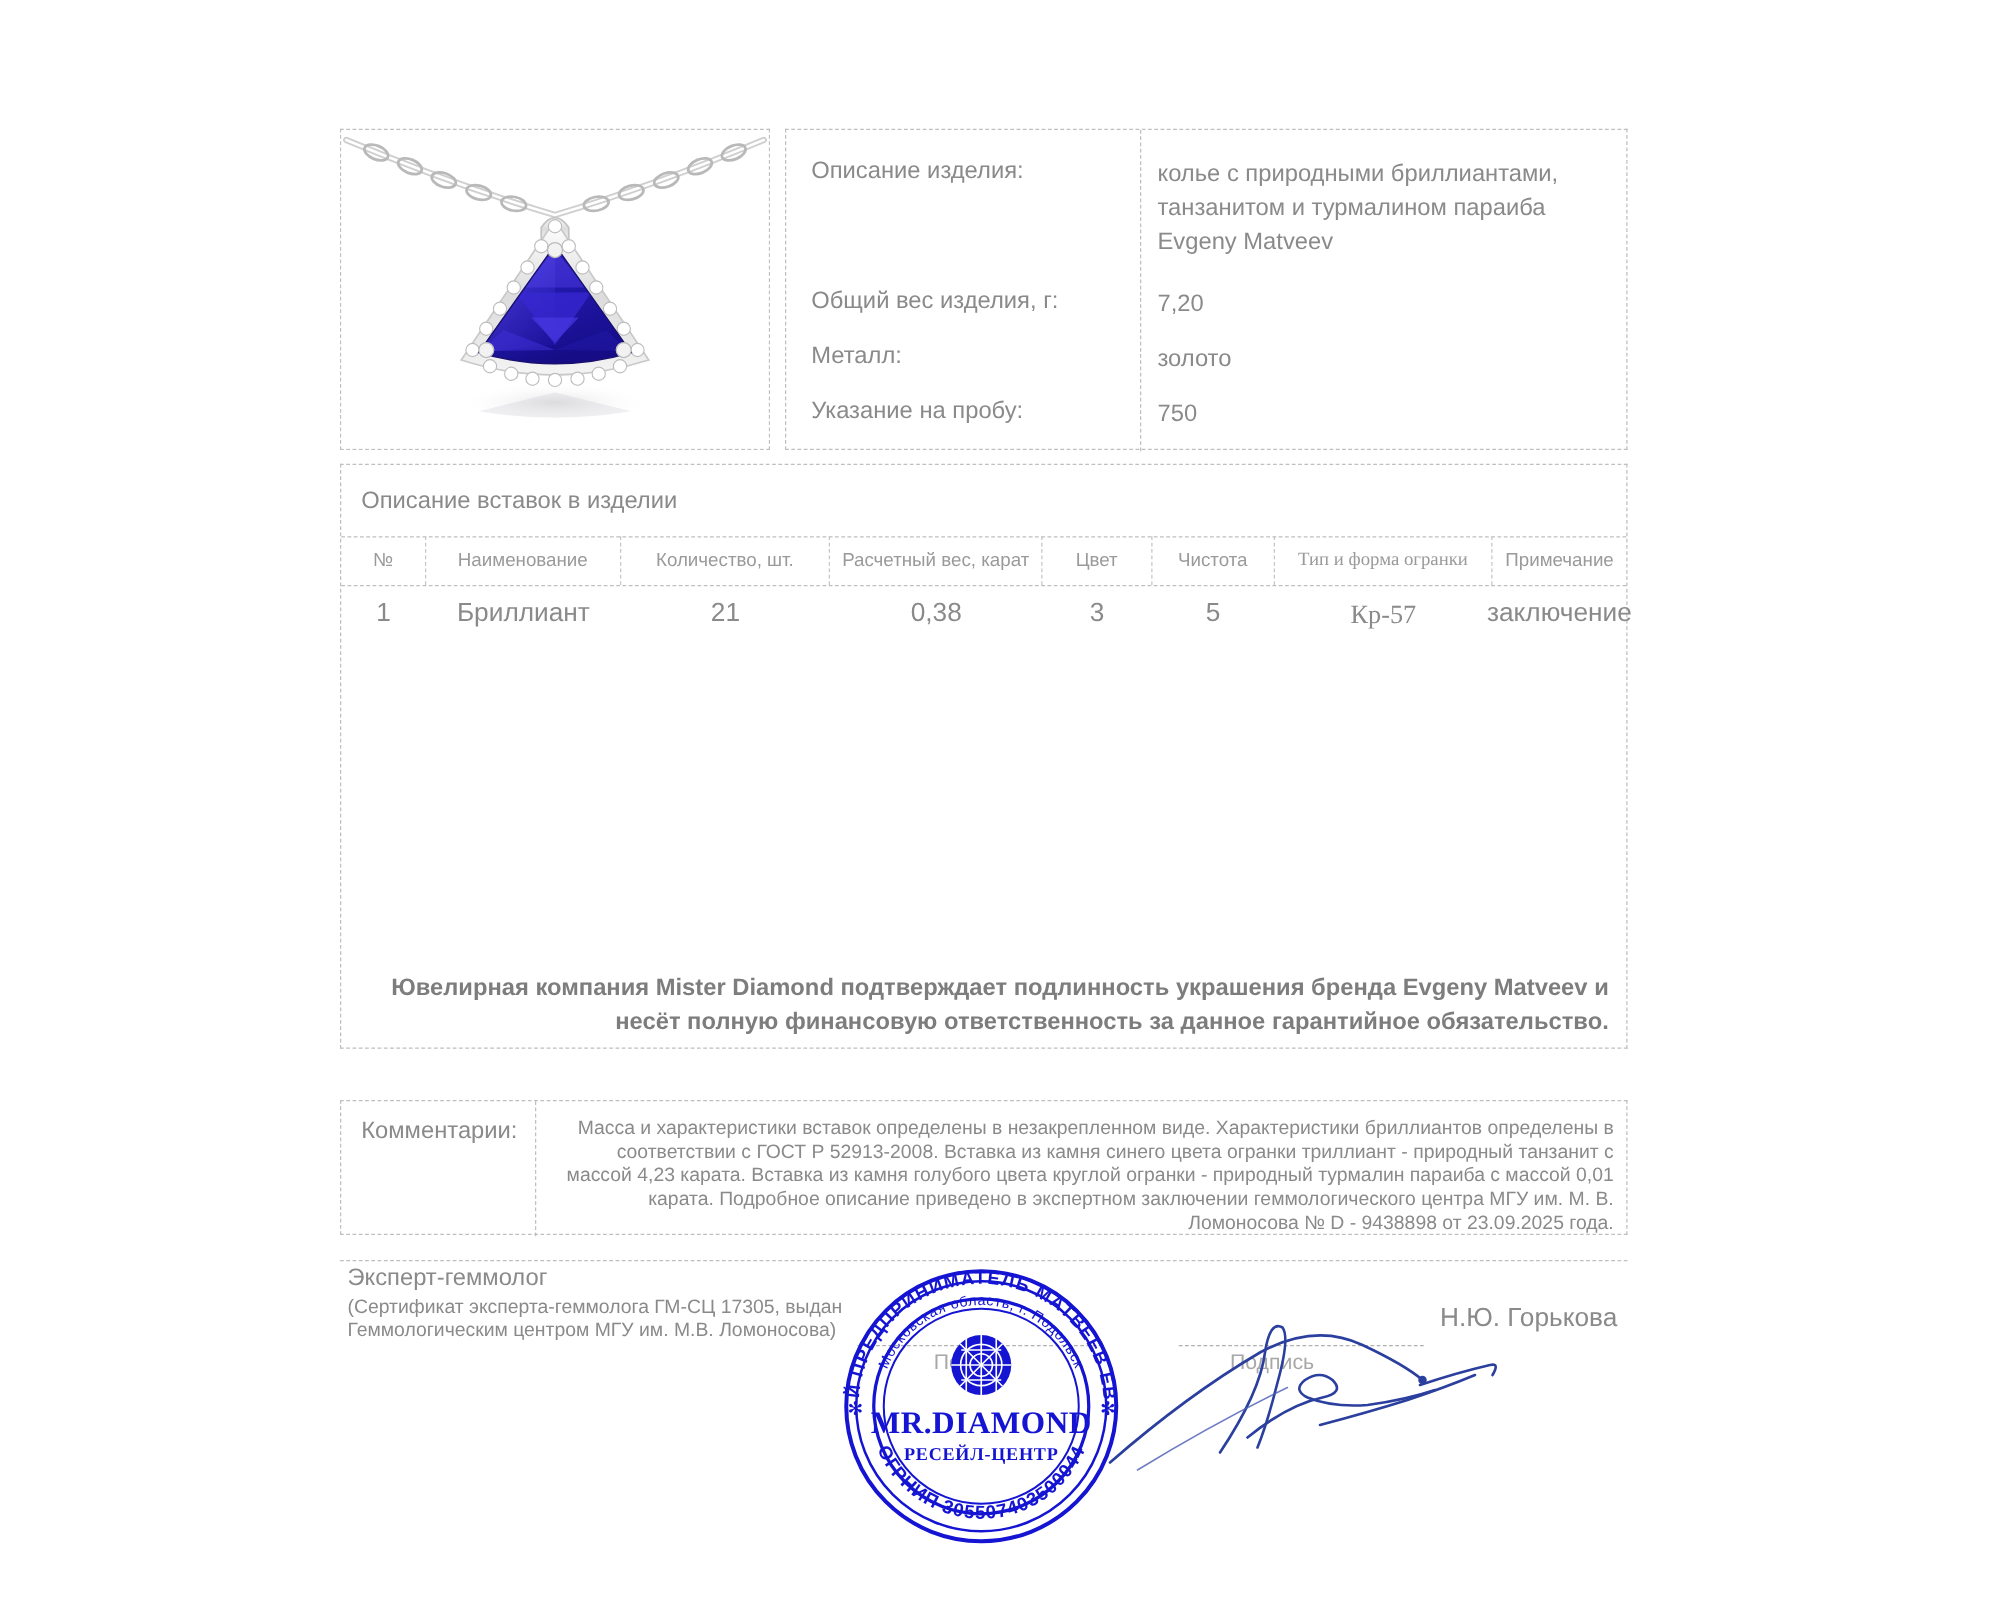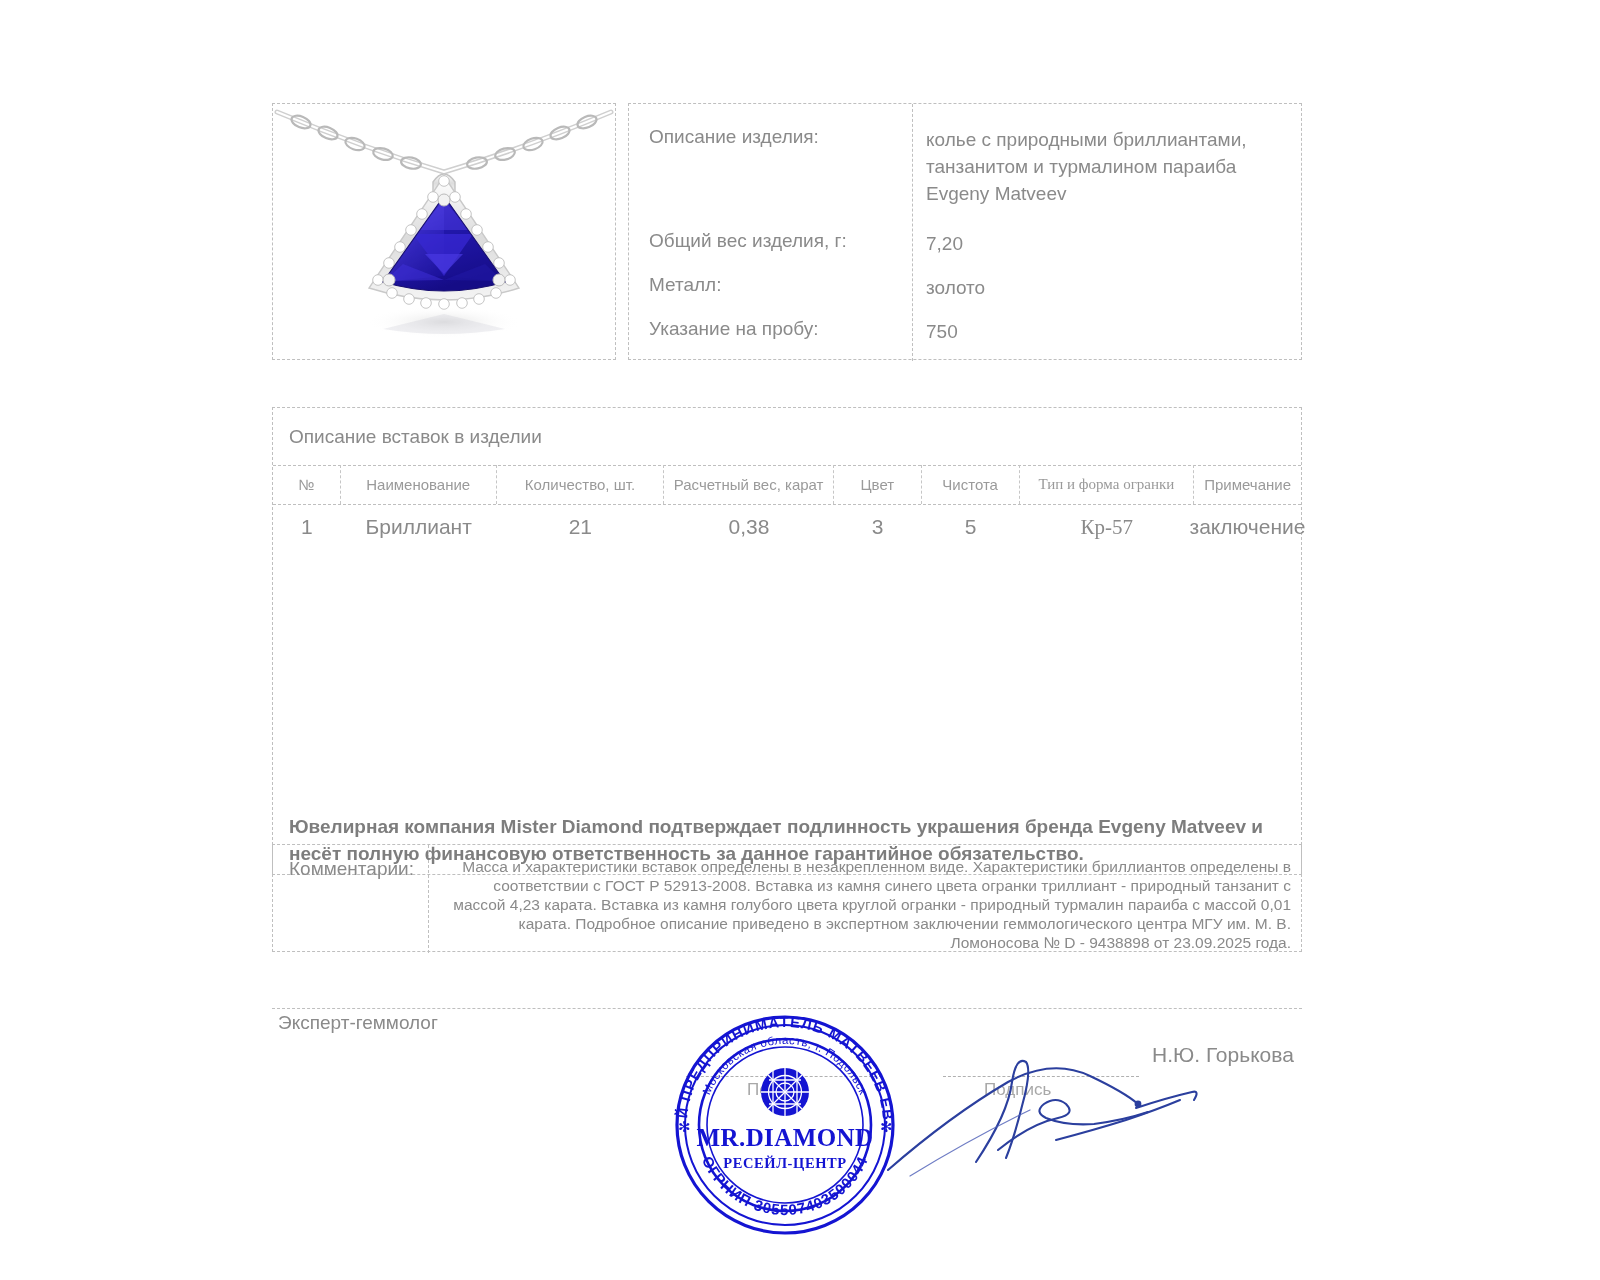--- a/index.html
+++ b/index.html
@@ -124,23 +124,24 @@
     left: 297px;
     font-size: 19px;
     color: #8a8a8a;
     line-height: 27px;
     white-space: pre-line;
   }
 
   
   .table-panel {
     left: 272px;
-    top: 407px;
+    top: 371px;
     width: 1030px;
     height: 468px;
+    text-align: right;
   }
   .table-caption {
     position: absolute;
     left: 16px;
     top: 18px;
     font-size: 19px;
     color: #8a8a8a;
   }
   .thead-rule-top {
     position: absolute;
@@ -205,21 +206,21 @@
     width: 998px;
     font-size: 19px;
     font-weight: bold;
     color: #7d7d7d;
     line-height: 27px;
   }
 
   
   .comments-panel {
     left: 272px;
-    top: 844px;
+    top: 880px;
     width: 1030px;
     height: 108px;
   }
   .comments-divider {
     position: absolute;
     left: 155px;
     top: 0;
     height: 108px;
     border-left: 1px dashed #bfbfbf;
   }
@@ -479,20 +480,21 @@
 
   <div class="dbox comments-panel">
     <div class="comments-divider"></div>
     <div class="comments-label">Комментарии:</div>
     <div class="comments-text">Масса и характеристики вставок определены в незакрепленном виде. Характеристики бриллиантов определены в соответствии с ГОСТ Р 52913-2008. Вставка из камня синего цвета огранки триллиант - природный танзанит с массой 4,23 карата. Вставка из камня голубого цвета круглой огранки - природный турмалин параиба с массой 0,01 карата. Подробное описание приведено в экспертном заключении геммологического центра МГУ им. М. В. Ломоносова № D - 9438898 от 23.09.2025 года.</div>
   </div>
 
   <div class="footer-rule"></div>
 
   <div class="expert-title">Эксперт-геммолог</div>
+  <div class="expert-cert">(Сертификат эксперта-геммолога ГМ-СЦ 17305, выдан Геммологическим центром МГУ им. М.В. Ломоносова)</div>
 
   <div class="stamp-line"></div>
   <div class="stamp-caption">Печать</div>
 
   <div class="sign-line"></div>
   <div class="sign-caption">Подпись</div>
   <div class="signer-name">Н.Ю. Горькова</div>
 
   <div class="stamp-wrap">
     <svg width="250" height="250" viewBox="0 0 250 250">

